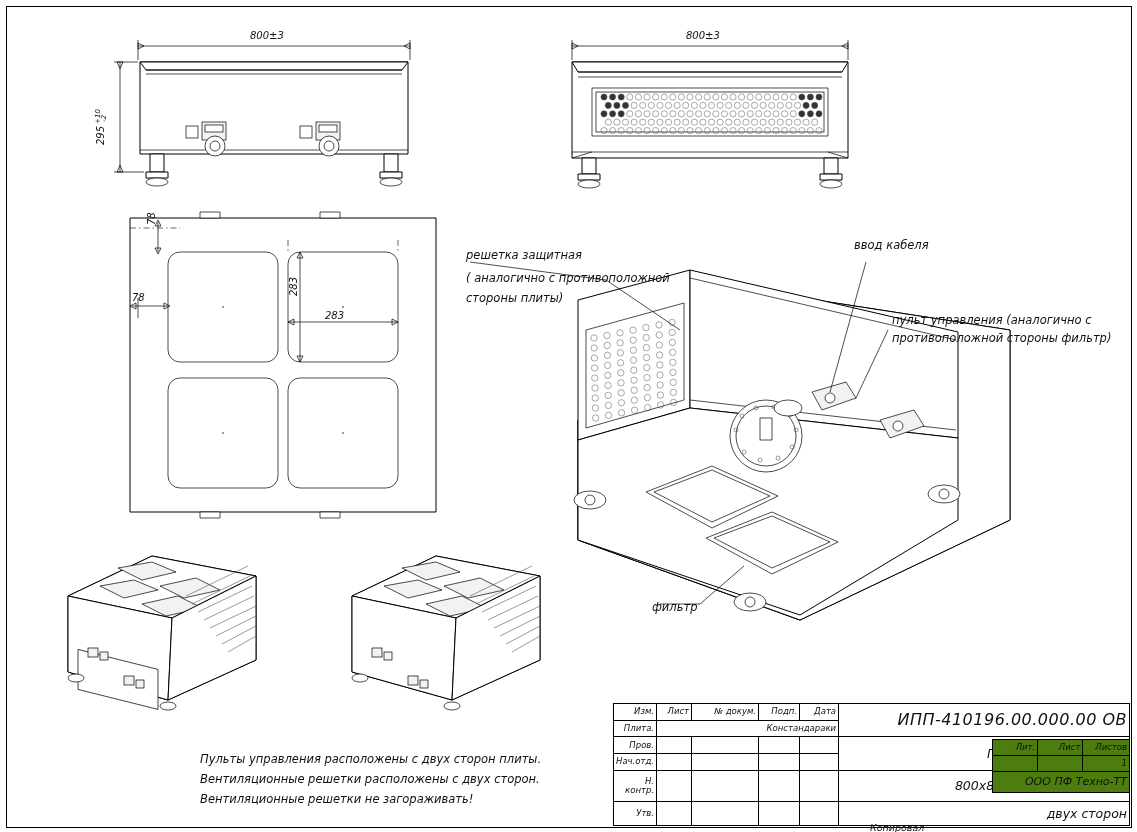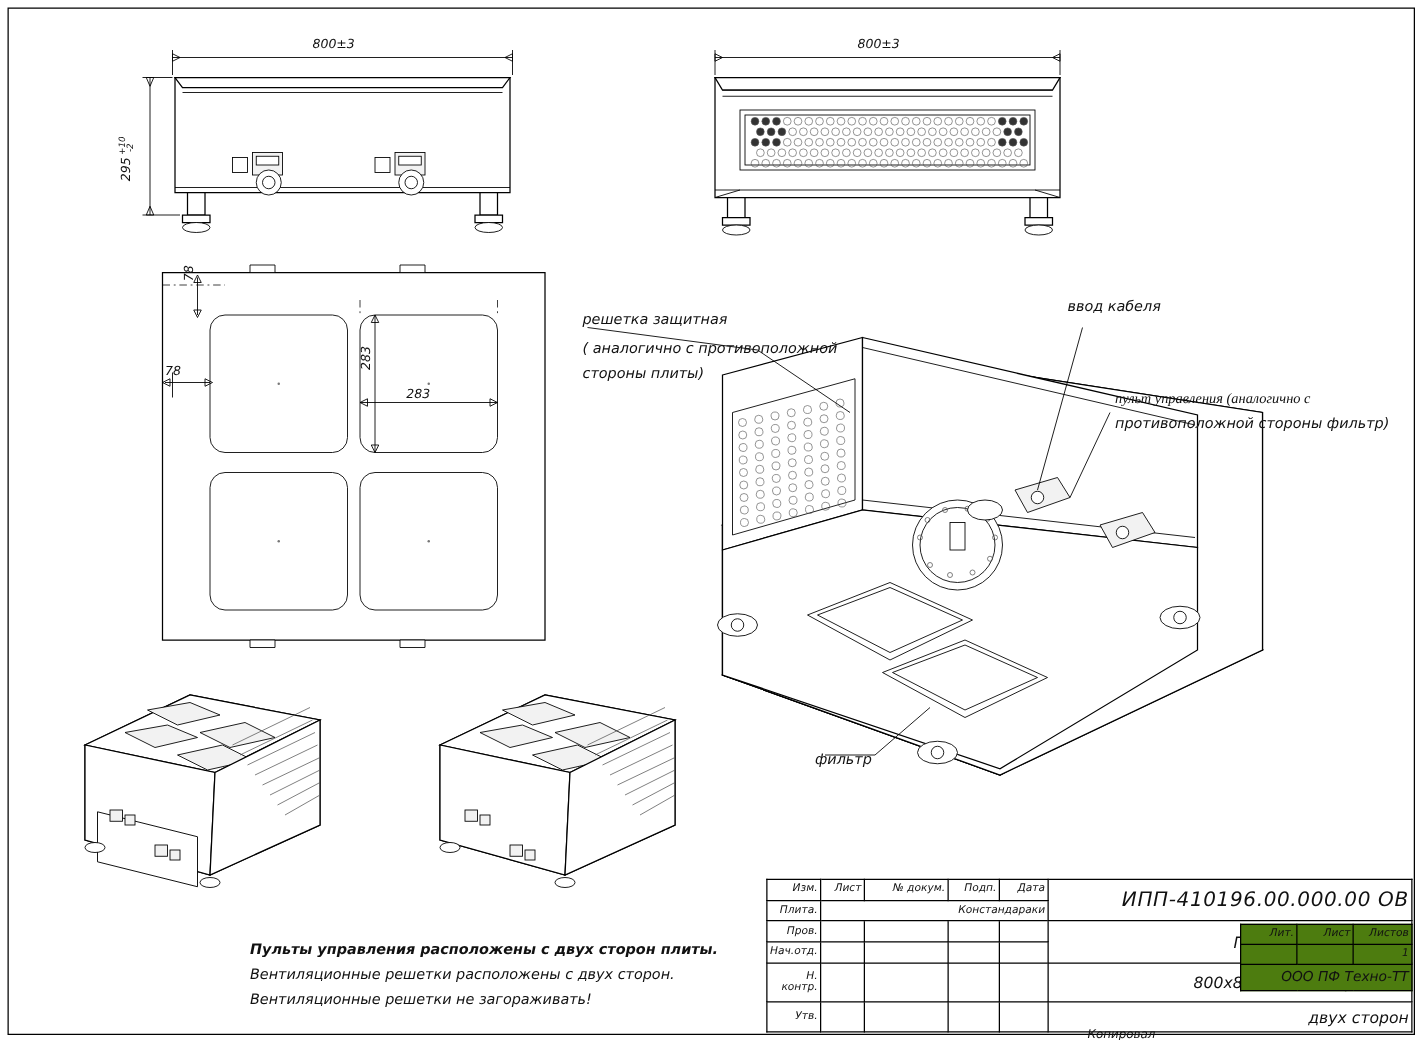--- a/index.html
+++ b/index.html
@@ -444,25 +444,25 @@
   <div class="dim" style="left:95px;top:145px;transform:rotate(-90deg);transform-origin:left top;">295 <span style="font-size:7px;display:inline-block;line-height:.9;vertical-align:middle">+10<br>&nbsp;-2</span></div>
   <div class="dim" style="left:146px;top:225px;transform:rotate(-90deg);transform-origin:left top;">78</div>
   <div class="dim" style="left:132px;top:292px;">78</div>
   <div class="dim" style="left:288px;top:296px;transform:rotate(-90deg);transform-origin:left top;">283</div>
   <div class="dim" style="left:325px;top:310px;">283</div>
 
   <div class="note" style="left:466px;top:248px;">решетка защитная</div>
   <div class="note" style="left:466px;top:271px;">( аналогично с противоположной</div>
   <div class="note" style="left:466px;top:291px;"> стороны плиты)</div>
   <div class="note" style="left:854px;top:238px;">ввод кабеля</div>
-  <div class="note" style="left:892px;top:313px;font-family:Liberation Serif, serif;">пульт управления (аналогично с</div>
+  <div class="note" style="left:892px;top:313px;">пульт управления (аналогично с</div>
   <div class="note" style="left:892px;top:331px;">противоположной стороны фильтр)</div>
   <div class="note" style="left:652px;top:600px;">фильтр</div>
 
-  <div class="note" style="left:200px;top:752px;font-weight:bold;">Пульты управления расположены с двух сторон плиты.</div>
+  <div class="note" style="left:200px;top:752px;">Пульты управления расположены с двух сторон плиты.</div>
   <div class="note" style="left:200px;top:772px;">Вентиляционные решетки расположены с двух сторон.</div>
   <div class="note" style="left:200px;top:792px;">Вентиляционные решетки не загораживать!</div>
 
   <div id="tb">
     <table>
       <tbody>
           <tr>
         <td class="c" style="width:34px">Изм.</td>
         <td class="c" style="width:30px">Лист</td>
         <td class="c" style="width:62px">№ докум.</td>

